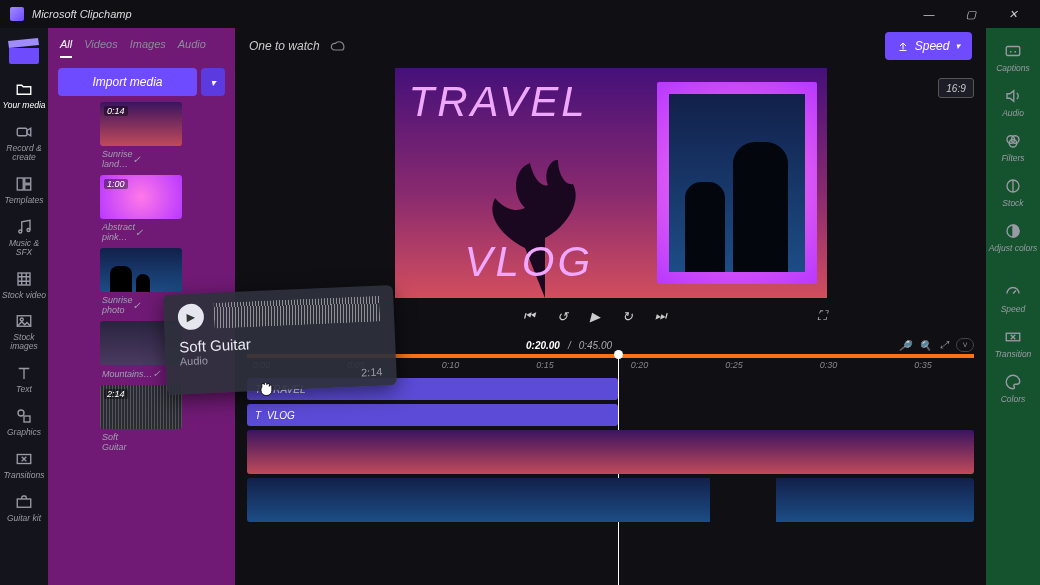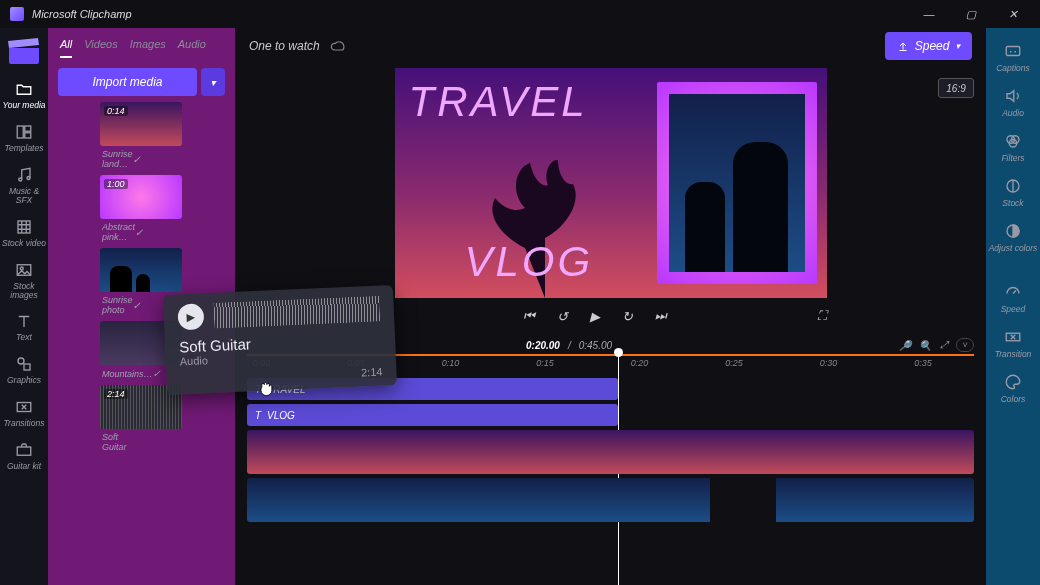--- a/index.html
+++ b/index.html
@@ -50,31 +50,31 @@
   .preview .pinkframe { position:absolute; right:10px; top:14px; bottom:14px; width:160px; background:radial-gradient(circle,#ff78e8,#b838ff); border-radius:2px; padding:8px; }
   .preview .inner { position:absolute; inset:12px; background:linear-gradient(180deg,#12204a,#1c4d86); }
   .preview .txt { position:absolute; font-family: "Segoe UI Light", sans-serif; color:#f0a8ff; letter-spacing:3px; font-weight:300; }
   .controls { display:flex; gap:22px; align-items:center; justify-content:center; padding:10px 0 6px; color:#ccc; font-size:13px; width:432px;}
   .controls .fs { margin-left:auto; }
   .controls .first { margin-left:auto; }
 
   .timeline-head { display:flex; align-items:center; padding:4px 12px 2px; gap:8px; color:#aaa; font-size:10px;}
   .timeline-head .spacer{flex:1;}
   .time-current{color:#fff; font-weight:600;}
-  .ruler { height:22px; position:relative; margin:0 12px; border-top:2px solid #f97316;}
+  .ruler { height:22px; position:relative; margin:0 12px; border-top:4px solid #f97316;}
   .tick { position:absolute; top:2px; font-size:9px; color:#888; transform:translateX(-50%);}
   .playhead { position:absolute; top:-4px; bottom:-250px; width:1px; background:#fff; }
   .playhead::before{content:""; position:absolute; top:-4px; left:-4px; width:9px; height:9px; background:#fff; border-radius:50%;}
   .tracks { padding:2px 12px 10px; display:flex; flex-direction:column; gap:4px; position:relative;}
   .txt-clip { height:22px; background:#5b4bd6; border-radius:3px; display:flex; align-items:center; gap:6px; padding:0 8px; color:#fff; font-size:10px; width:51%; }
   .vid-clip { height:44px; border-radius:3px; display:flex; overflow:hidden; }
   .vid-clip .f { flex:1; }
 
   
-  .rail { width:54px; background:#0c4a6e; display:flex; flex-direction:column; align-items:center; padding-top:8px; gap:2px;}
+  .rail { width:54px; background:#14532d; display:flex; flex-direction:column; align-items:center; padding-top:8px; gap:2px;}
   .rail-item { width:54px; display:flex; flex-direction:column; align-items:center; padding:6px 0; font-size:8.5px; color:#9a9aa6; cursor:pointer; text-align:center;}
   .rail-item svg,.rail-item .ico{width:18px;height:18px;margin-bottom:3px;}
 
   
   .audio-card { position:absolute; left:165px; top:290px; width:230px; height:100px; background:rgba(46,48,60,.92); border-radius:6px; padding:10px 14px 8px; transform:rotate(-2.5deg); box-shadow:0 6px 20px rgba(0,0,0,.5); }
   .audio-card .play { width:26px; height:26px; border-radius:50%; background:#e6e6ee; color:#333; display:flex; align-items:center; justify-content:center; font-size:11px; float:left; margin-right:10px;}
   .audio-card .wave { height:26px; margin-left:36px; background:repeating-linear-gradient(90deg,#bbb 0 1px,transparent 1px 3px); -webkit-mask:linear-gradient(#000,#000); opacity:.7;}
   .audio-card .t1{clear:both; padding-top:8px; font-size:15px; color:#eaeaf2;}
   .audio-card .t2{font-size:11px; color:#9a9aa6;}
   .audio-card .len{position:absolute; right:14px; bottom:8px; font-size:11px; color:#9a9aa6;}
@@ -108,20 +108,27 @@
     <div class="nav">
       <svg class="clap" viewBox="0 0 34 26">
           <path fill="#6e4bff" d="M2 10h30v14a2 2 0 0 1-2 2H4a2 2 0 0 1-2-2z"></path>
           <path fill="#a18cff" d="M1 3l30-3 1 7L2 10z"></path>
         </svg>
       <div class="nav-item active">
         <svg class="ico" viewBox="0 0 24 24" fill="none" stroke="currentColor" stroke-width="1.8">
             <path d="M3 7h6l2 2h10v10H3z"></path>
           </svg>
         <span>Your media</span>
+      </div>
+      <div class="nav-item">
+        <svg class="ico" viewBox="0 0 24 24" fill="none" stroke="currentColor" stroke-width="1.8">
+            <rect x="3" y="7" width="13" height="10" rx="2"></rect>
+            <path d="M16 10l5-3v10l-5-3z"></path>
+          </svg>
+        <span>Record &amp; create</span>
       </div>
       <div class="nav-item">
         <svg class="ico" viewBox="0 0 24 24" fill="none" stroke="currentColor" stroke-width="1.8">
             <rect x="3" y="4" width="8" height="16"></rect>
             <rect x="13" y="4" width="8" height="7"></rect>
             <rect x="13" y="13" width="8" height="7"></rect>
           </svg>
         <span>Templates</span>
       </div>
       <div class="nav-item">

